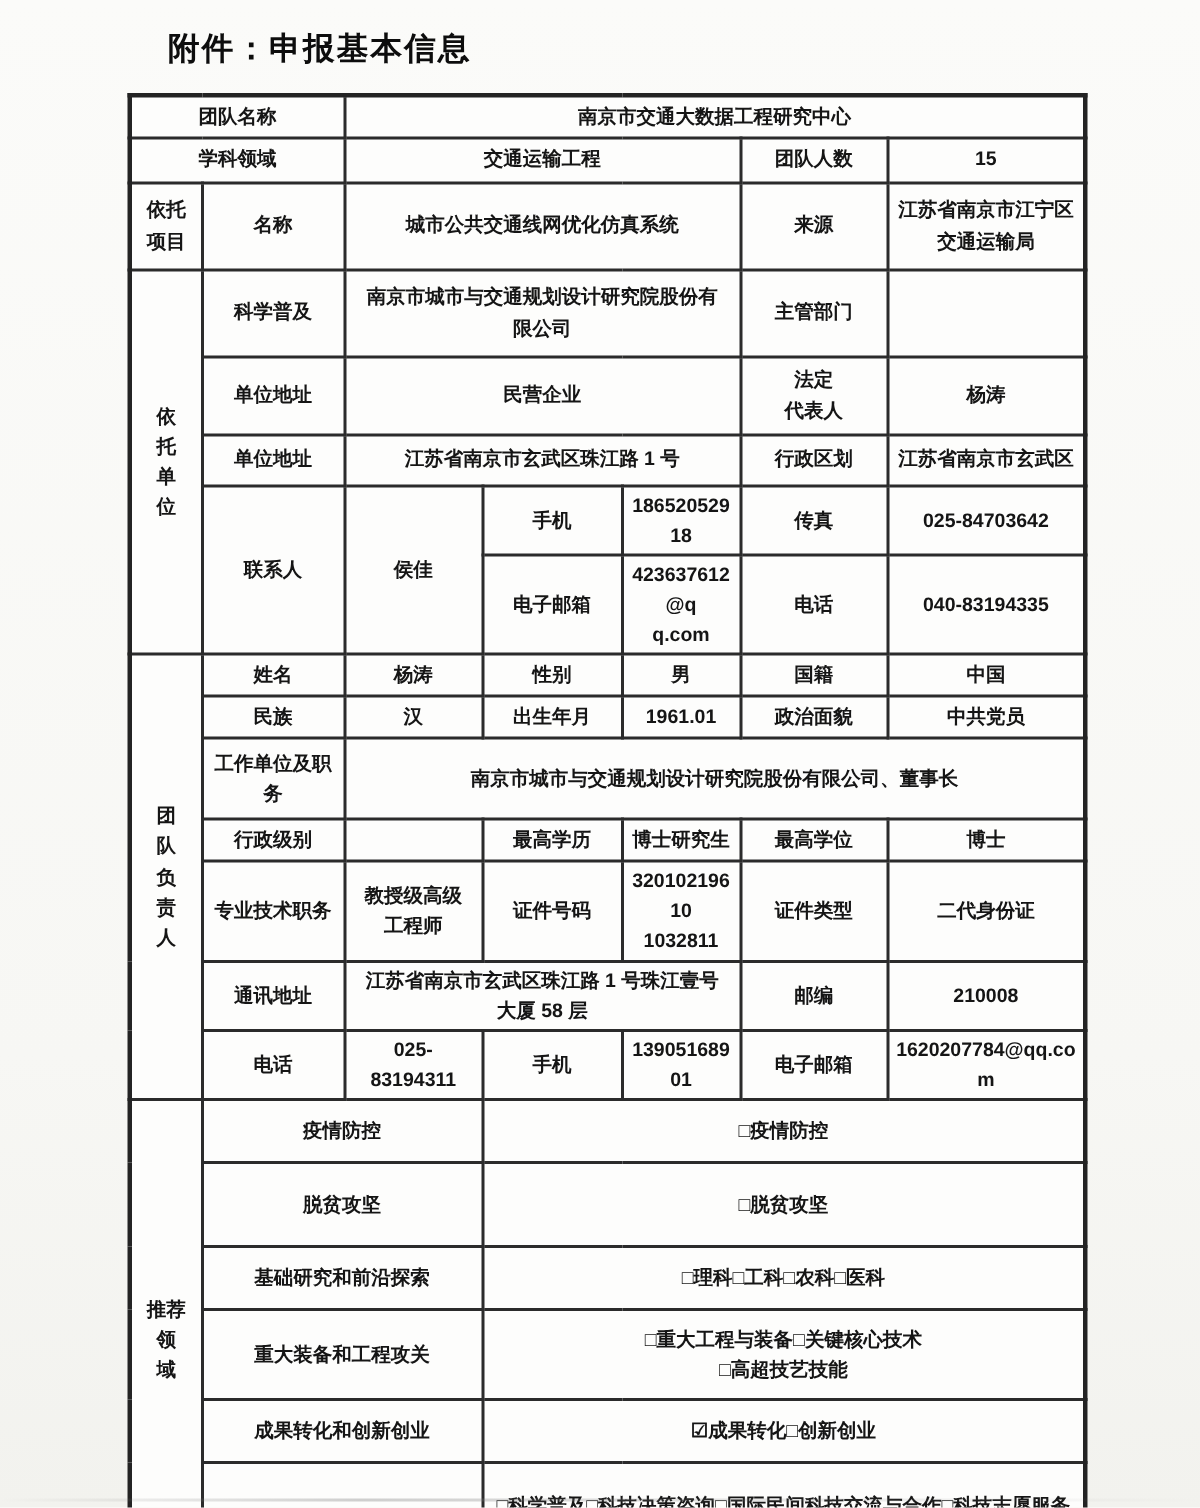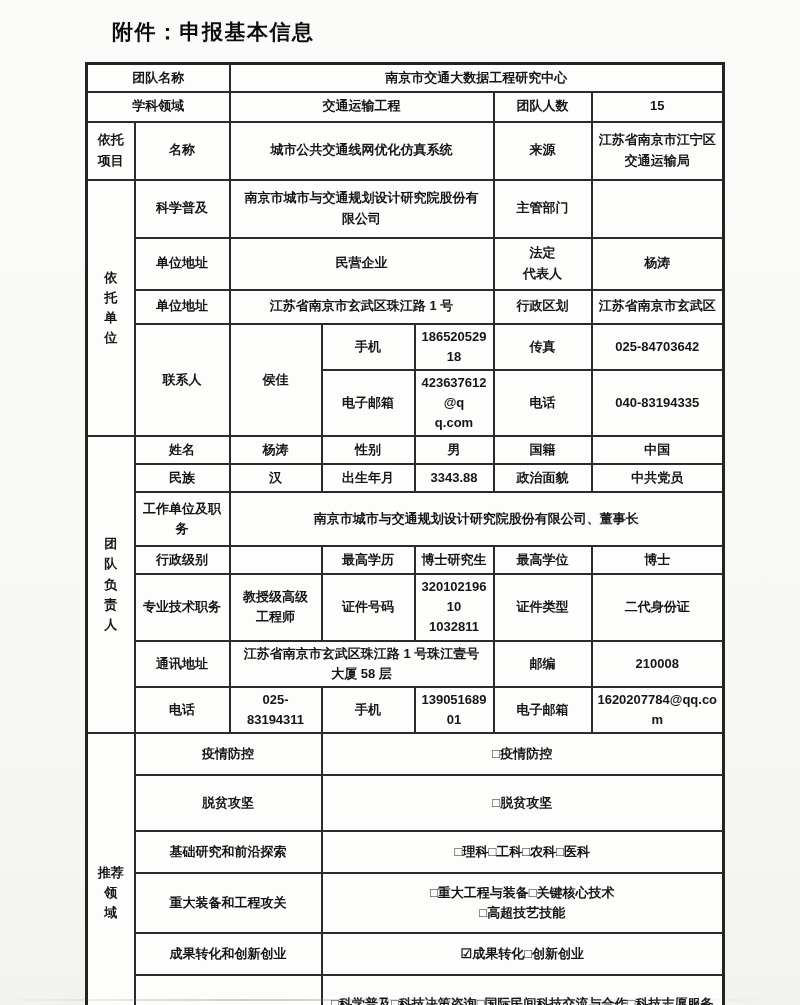--- a/index.html
+++ b/index.html
@@ -146,21 +146,21 @@
       <td>杨涛</td>
       <td>性别</td>
       <td>男</td>
       <td>国籍</td>
       <td>中国</td>
     </tr>
     <tr style="height:28px">
       <td>民族</td>
       <td>汉</td>
       <td>出生年月</td>
-      <td>3343.88</td>
+      <td>1961.01</td>
       <td>政治面貌</td>
       <td>中共党员</td>
     </tr>
     <tr style="height:54px">
       <td>工作单位及职
 务</td>
       <td colspan="5">南京市城市与交通规划设计研究院股份有限公司、董事长</td>
     </tr>
     <tr style="height:28px">
       <td>行政级别</td>

